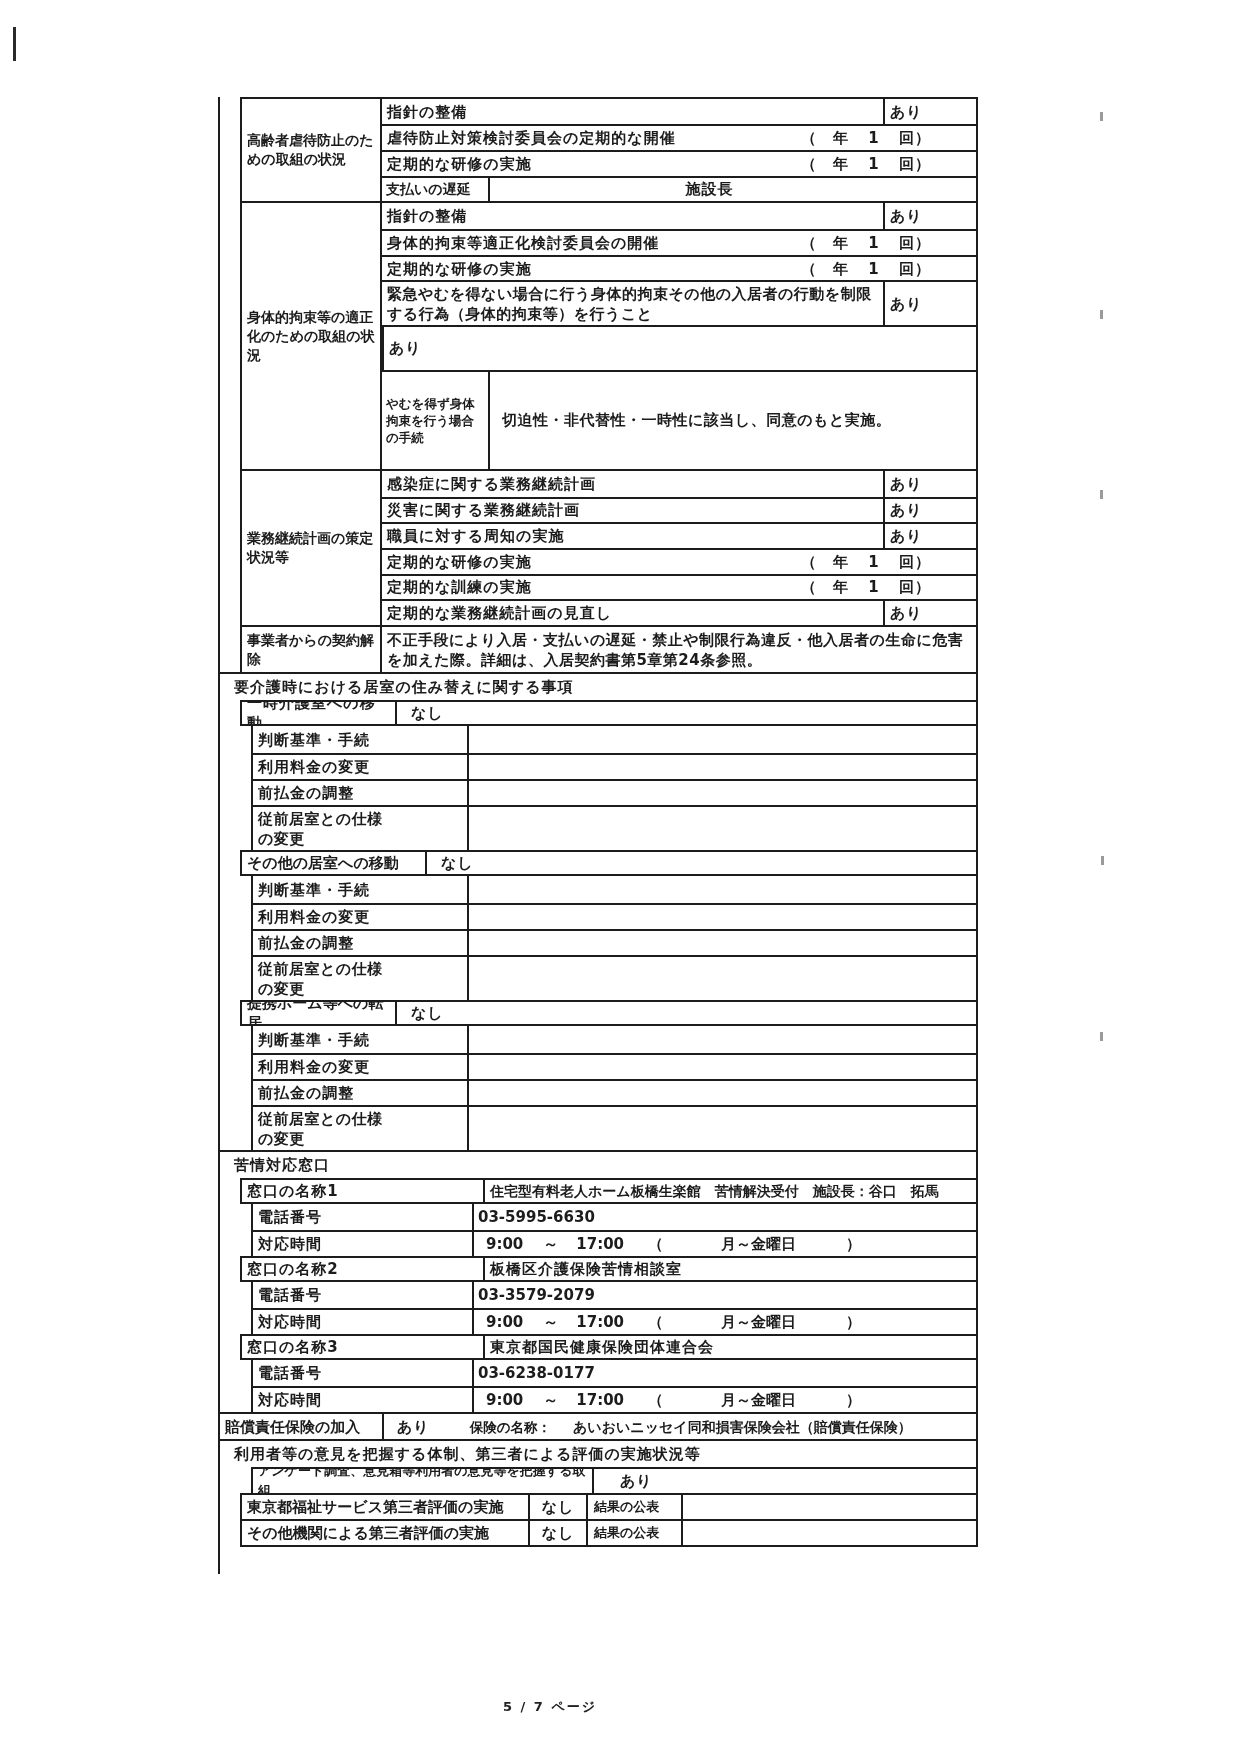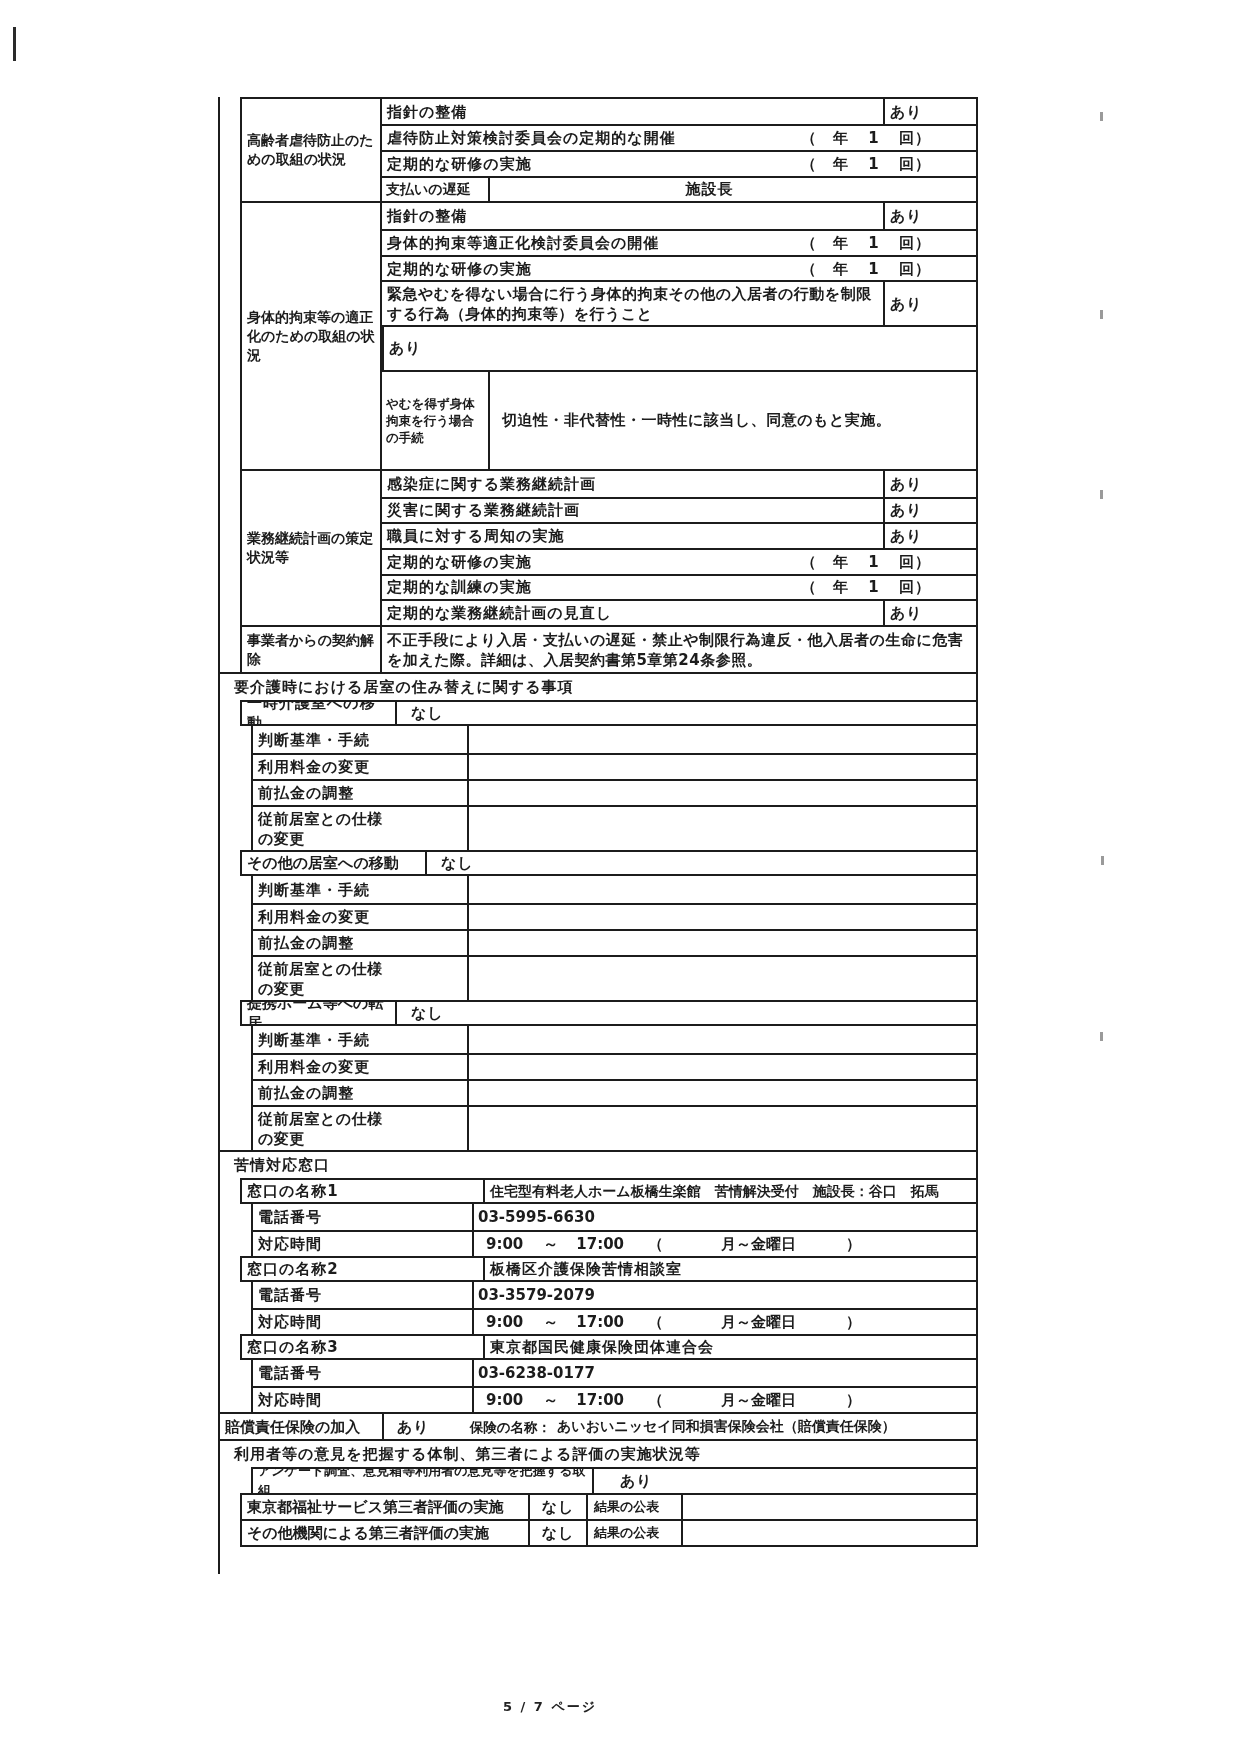--- a/index.html
+++ b/index.html
@@ -437,21 +437,21 @@
       </div>
     </div>
 
     <div class="frow r27">
       <div class="cell bl brd" style="width:166px; letter-spacing:0;">
           <span>賠償責任保険の加入</span>
         </div>
       <div class="cell grow" style="white-space:nowrap;">
         <span style="padding-left:8px;">あり</span>
         <span style="margin-left:40px; font-size:13.5px; letter-spacing:0;">保険の名称：</span>
-        <span style="margin-left:6px; font-size:14px; letter-spacing:0;font-family:Liberation Mono, monospace;">あいおいニッセイ同和損害保険会社（賠償責任保険）</span>
+        <span style="margin-left:22px; font-size:14px; letter-spacing:0;">あいおいニッセイ同和損害保険会社（賠償責任保険）</span>
       </div>
     </div>
 
     <div class="hdr">
       <span>利用者等の意見を把握する体制、第三者による評価の実施状況等</span>
     </div>
 
     <div class="frow ml44 r26">
       <div class="cell bl brd smalltext" style="width:343px;">
           <span>アンケート調査、意見箱等利用者の意見等を把握する取組</span>

